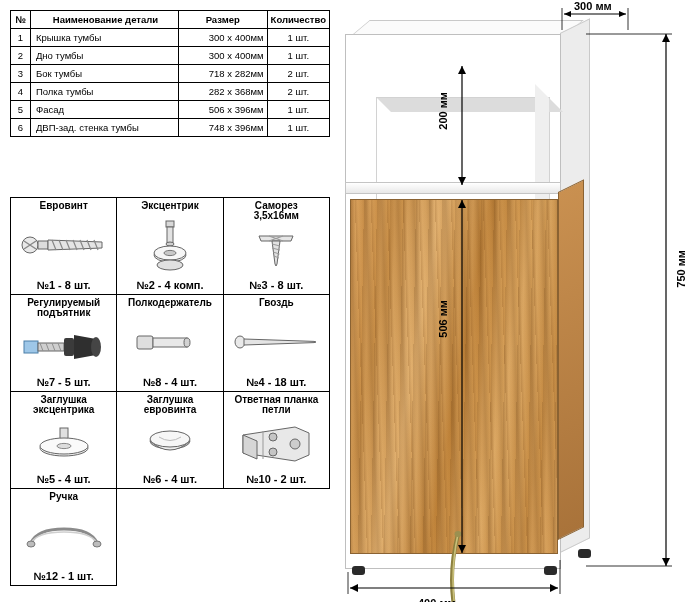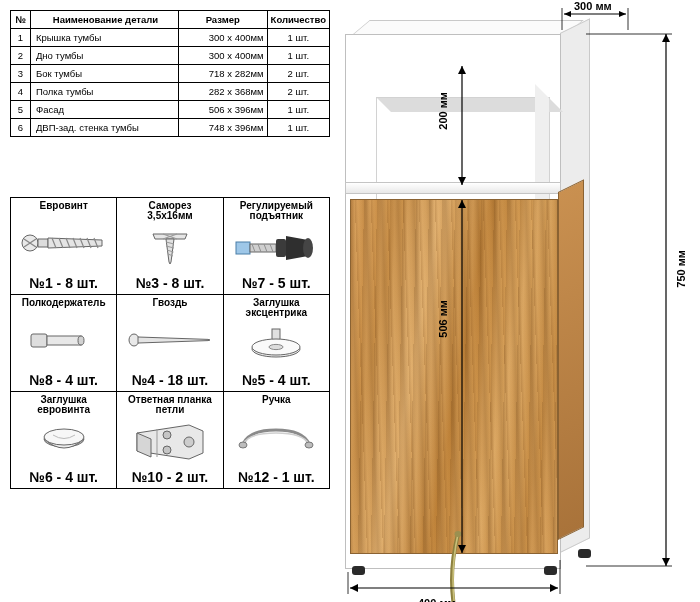--- a/index.html
+++ b/index.html
@@ -67,21 +67,21 @@
   }
   .hw-art {
     flex: 1;
     width: 100%;
     display: flex;
     align-items: center;
     justify-content: center;
     overflow: hidden;
   }
   .hw-qty {
-    font-size: 14px;
+    font-size: 11px;
     font-weight: bold;
     text-align: center;
     color: #000;
     padding-bottom: 1px;
   }
 
   
   #cabinet-area {
     position: absolute;
     left: 336px; top: 0;
@@ -269,20 +269,35 @@
           <circle cx="12" cy="20" r="8" fill="#e9e9e9" stroke="#666"></circle>
           <path d="M6 16 L18 24 M18 16 L6 24" stroke="#888" stroke-width="1.4"></path>
           <rect x="20" y="16" width="10" height="8" fill="#dcdcdc" stroke="#666"></rect>
           <path d="M30 15 L84 17 L84 23 L30 25 Z" fill="#e4e4e4" stroke="#666"></path>
           <path d="M34 15 l4 10 M41 15 l4 10 M48 15 l4 10 M55 15 l4 10 M62 15 l4 10 M69 15 l4 10 M76 15 l4 10" stroke="#888" stroke-width="1.2" fill="none"></path>
         </svg>
       </div>
       <div class="hw-qty">№1 - 8 шт.</div>
     </div>
 
+    <div class="hw-cell">
+      <div class="hw-title">Эксцентрик</div>
+      <div class="hw-art">
+        <svg width="80" height="52" viewBox="0 0 80 52">
+          <rect x="36" y="2" width="8" height="6" fill="#d8d8d8" stroke="#666"></rect>
+          <rect x="37" y="8" width="6" height="16" fill="#e2e2e2" stroke="#666"></rect>
+          <ellipse cx="40" cy="25" rx="4" ry="2" fill="#cfcfcf" stroke="#666"></ellipse>
+          <ellipse cx="40" cy="36" rx="16" ry="7" fill="#ececec" stroke="#666"></ellipse>
+          <ellipse cx="40" cy="34" rx="16" ry="7" fill="#f6f6f6" stroke="#666"></ellipse>
+          <ellipse cx="40" cy="34" rx="6" ry="2.6" fill="#c8c8c8" stroke="#777"></ellipse>
+          <ellipse cx="40" cy="46" rx="13" ry="5" fill="#e0e0e0" stroke="#666"></ellipse>
+        </svg>
+      </div>
+      <div class="hw-qty">№2 - 4 комп.</div>
+    </div>
 
     <div class="hw-cell">
       <div class="hw-title">Саморез</div>
       <div class="hw-title">3,5х16мм</div>
       <div class="hw-art">
         <svg width="70" height="40" viewBox="0 0 70 40">
           <path d="M18 6 L52 6 L50 11 L20 11 Z" fill="#e6e6e6" stroke="#666"></path>
           <path d="M28 6 L42 11 M42 6 L28 11" stroke="#999" stroke-width="1.2"></path>
           <path d="M31 11 L39 11 L36 34 L35 36 L34 34 Z" fill="#e2e2e2" stroke="#666"></path>
           <path d="M31 14 l8 2 M31 18 l8 2 M32 22 l6.5 2 M33 26 l5 2" stroke="#999" stroke-width="1"></path>

